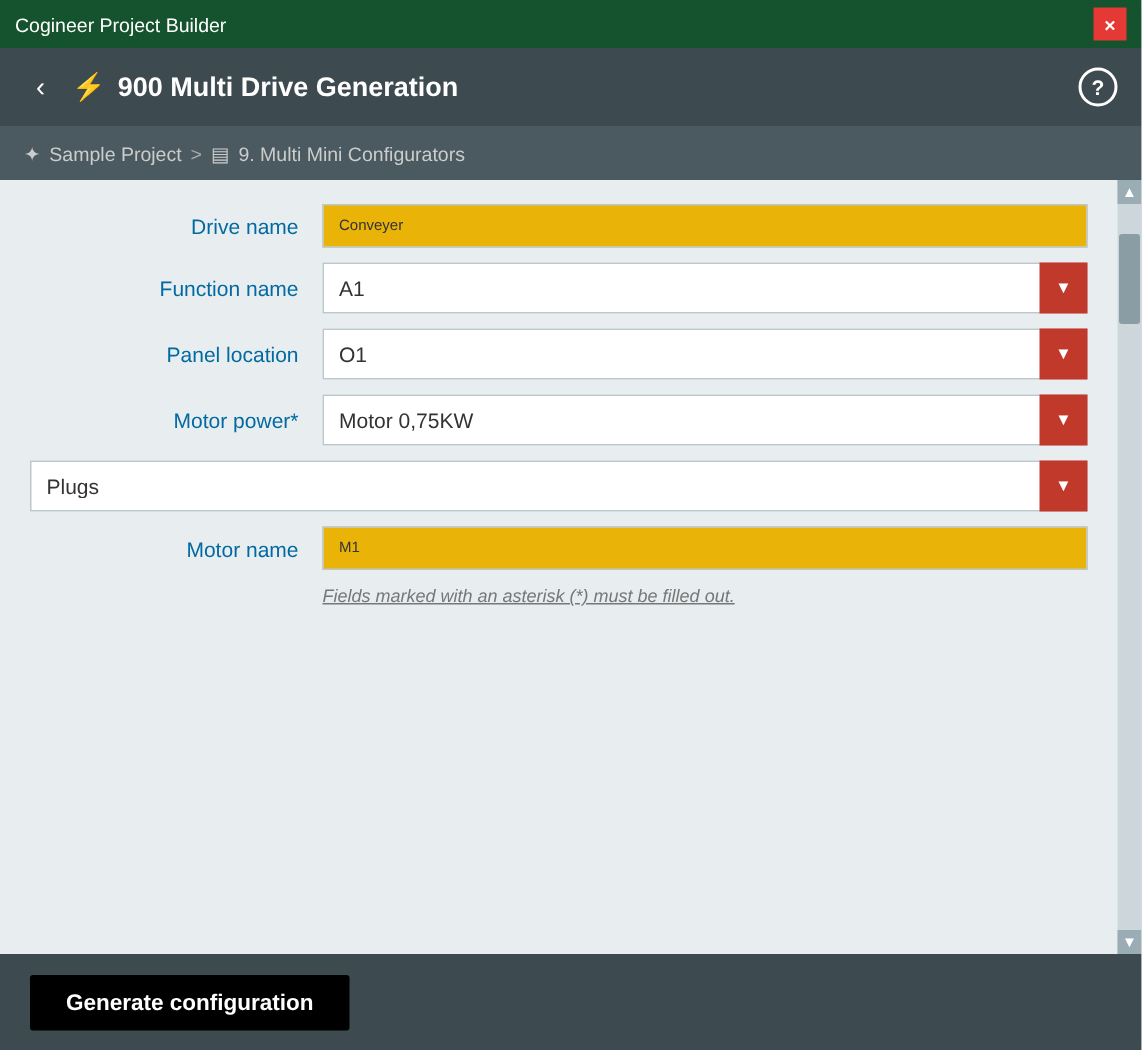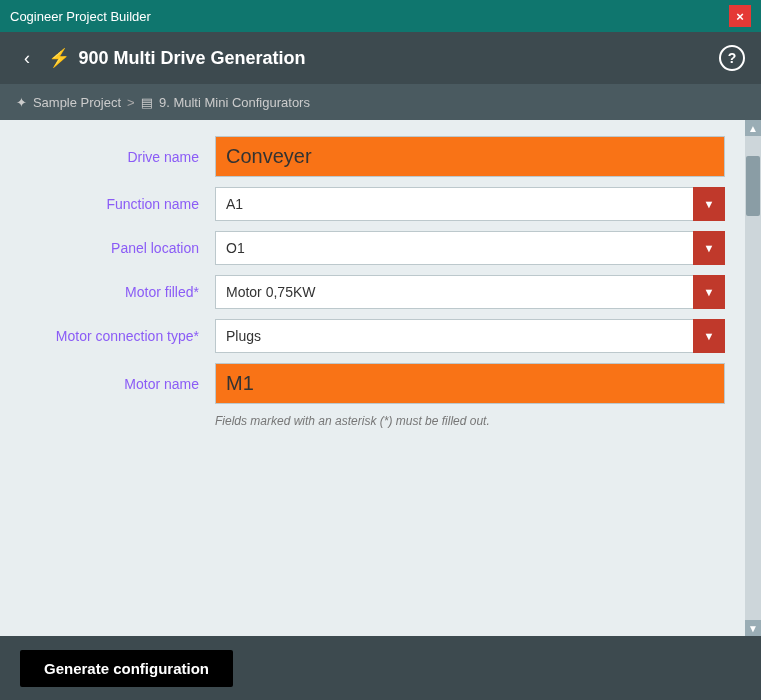--- a/index.html
+++ b/index.html
@@ -15,21 +15,21 @@
     }
     .window {
       width: 761px;
       height: 700px;
       background: #fff;
       display: flex;
       flex-direction: column;
       box-shadow: 0 2px 10px rgba(0,0,0,0.4);
     }
     .title-bar {
-      background: #0f766e;
+      background: #14532d;
       color: #fff;
       padding: 6px 10px;
       display: flex;
       align-items: center;
       justify-content: space-between;
       height: 32px;
       flex-shrink: 0;
     }
     .title-bar-text {
       font-size: 13px;
@@ -148,33 +148,33 @@
     }
     .form-row {
       display: flex;
       align-items: center;
       margin-bottom: 10px;
     }
     .form-label {
       width: 195px;
       text-align: right;
       padding-right: 16px;
-      color: #8b5cf6;
+      color: #0369a1;
       font-size: 14px;
       flex-shrink: 0;
     }
     .form-field {
       flex: 1;
     }
     .text-input {
       width: 100%;
       padding: 8px 10px;
       border: 1px solid #bcc8cc;
-      background: #f97316;
-      font-size: 20px;
+      background: #eab308;
+      font-size: 10px;
       color: #333;
       outline: none;
     }
     .select-wrapper {
       position: relative;
       width: 100%;
     }
     .select-field {
       width: 100%;
       padding: 8px 10px;
@@ -203,20 +203,21 @@
       content: '▼';
       color: #fff;
       font-size: 11px;
     }
     .footnote {
       color: #777;
       font-size: 12px;
       font-style: italic;
       margin-top: 8px;
       margin-left: 195px;
+      text-decoration: underline;
     }
     .footer {
       background: #3d4a4f;
       padding: 14px 20px;
       height: 64px;
       flex-shrink: 0;
       display: flex;
       align-items: center;
     }
     .generate-btn {
@@ -272,27 +273,26 @@
             <div class="select-wrapper"><select class="select-field"><option>A1</option></select><div class="select-arrow"></div></div>
           </div>
         </div>
         <div class="form-row">
           <div class="form-label">Panel location</div>
           <div class="form-field">
             <div class="select-wrapper"><select class="select-field"><option>O1</option></select><div class="select-arrow"></div></div>
           </div>
         </div>
         <div class="form-row">
-          <div class="form-label">Motor filled*</div>
+          <div class="form-label">Motor power*</div>
           <div class="form-field">
             <div class="select-wrapper"><select class="select-field"><option>Motor 0,75KW</option></select><div class="select-arrow"></div></div>
           </div>
         </div>
         <div class="form-row">
-          <div class="form-label">Motor connection type*</div>
           <div class="form-field">
             <div class="select-wrapper"><select class="select-field"><option>Plugs</option></select><div class="select-arrow"></div></div>
           </div>
         </div>
         <div class="form-row">
           <div class="form-label">Motor name</div>
           <div class="form-field"><input type="text" class="text-input" value="M1" style=""></div>
         </div>
         <div class="footnote">Fields marked with an asterisk (*) must be filled out.</div>
       </div>

